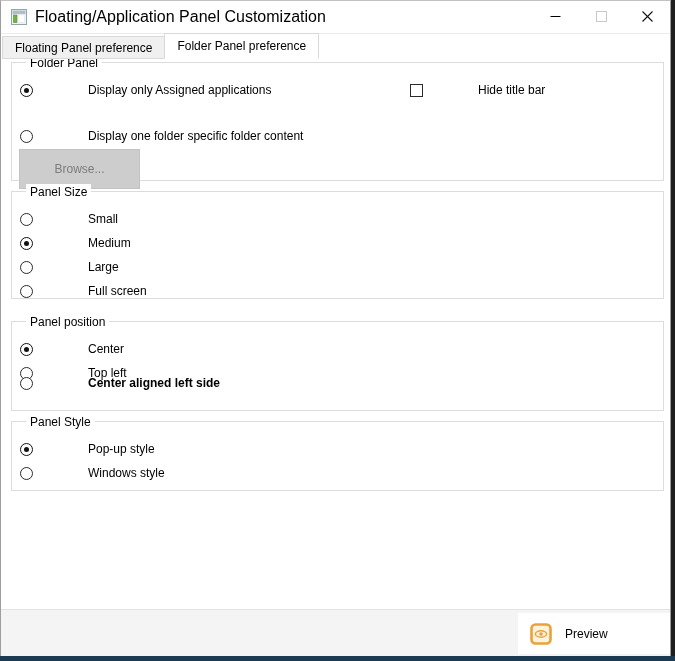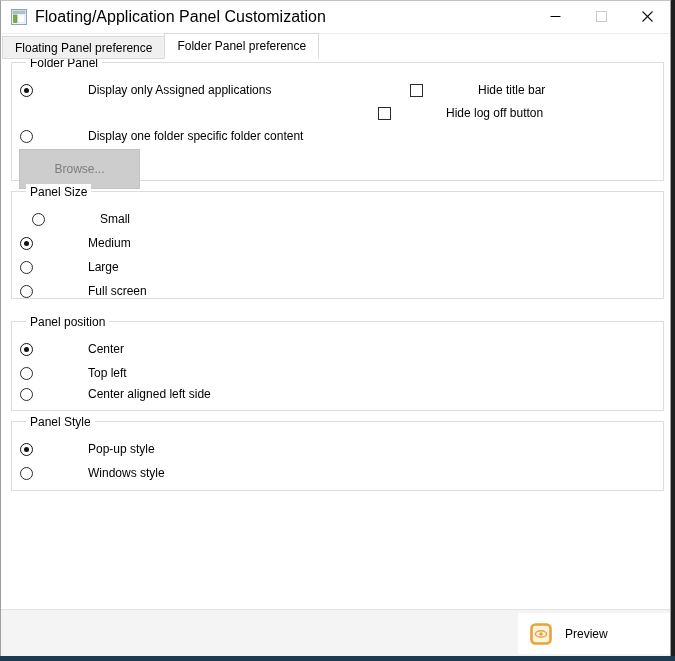--- a/index.html
+++ b/index.html
@@ -119,30 +119,26 @@
       <span class="radio"></span>
       <span class="lbl">Display one folder specific folder content</span>
     </div>
 
     <div class="browse">Browse...</div>
 
     <div class="row" style="left:366px; top:19px;padding-left:32px;">
       <span class="checkbox"></span>
       <span class="lbl">Hide title bar</span>
     </div>
-    <div class="row" style="left:366px; top:42px;">
-      <span class="checkbox"></span>
-      <span class="lbl">Hide log off button</span>
-    </div>
   </div>
 
   <div class="group" id="group-size">
     <span class="group-label">Panel Size</span>
 
-    <div class="row" style="left:20px; top:19px;">
+    <div class="row" style="left:8px; top:19px;">
       <span class="radio"></span>
       <span class="lbl">Small</span>
     </div>
     <div class="row" style="left:8px; top:43px;">
       <span class="radio sel"></span>
       <span class="lbl">Medium</span>
     </div>
     <div class="row" style="left:8px; top:67px;">
       <span class="radio"></span>
       <span class="lbl">Large</span>
@@ -157,21 +153,21 @@
     <span class="group-label">Panel position</span>
 
     <div class="row" style="left:8px; top:19px;">
       <span class="radio sel"></span>
       <span class="lbl">Center</span>
     </div>
     <div class="row" style="left:8px; top:43px;">
       <span class="radio"></span>
       <span class="lbl">Top left</span>
     </div>
-    <div class="row" style="left:8px; top:64px;">
+    <div class="row" style="left:8px; top:53px;font-weight:bold;">
       <span class="radio"></span>
       <span class="lbl">Center aligned left side</span>
     </div>
   </div>
 
   <div class="group" id="group-style">
     <span class="group-label">Panel Style</span>
 
     <div class="row" style="left:8px; top:19px;text-align:right;">
       <span class="radio sel"></span>

